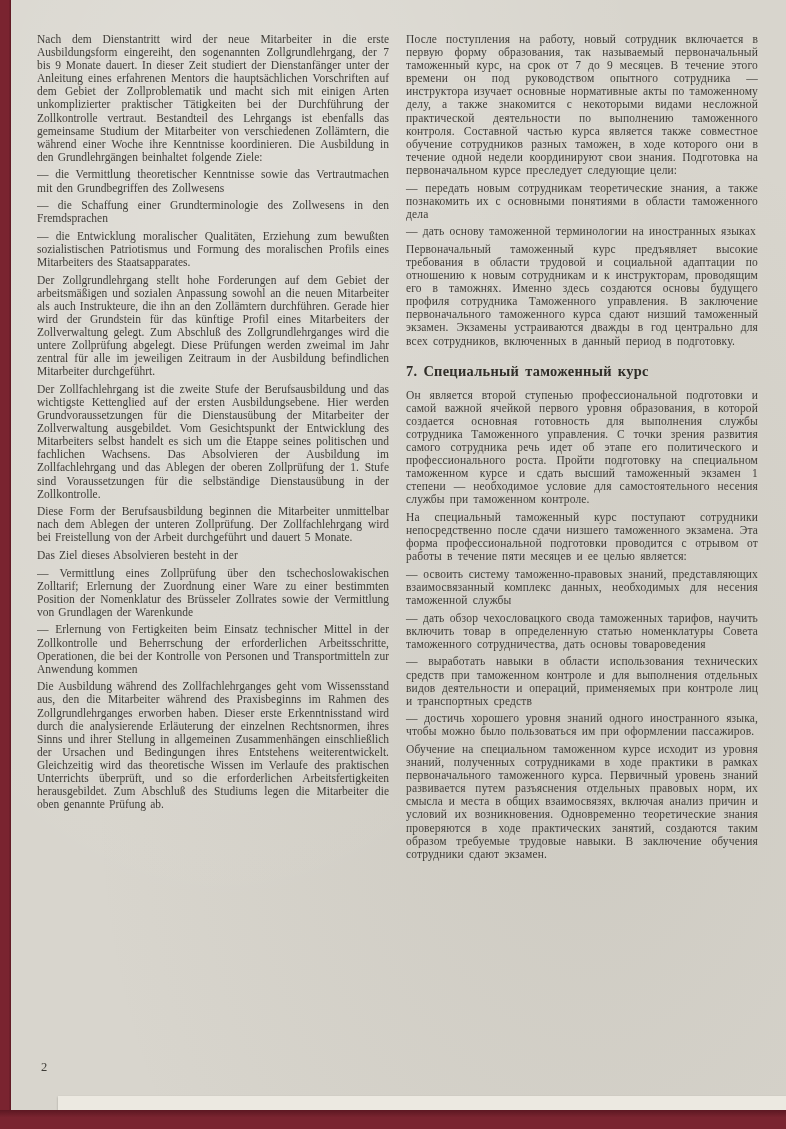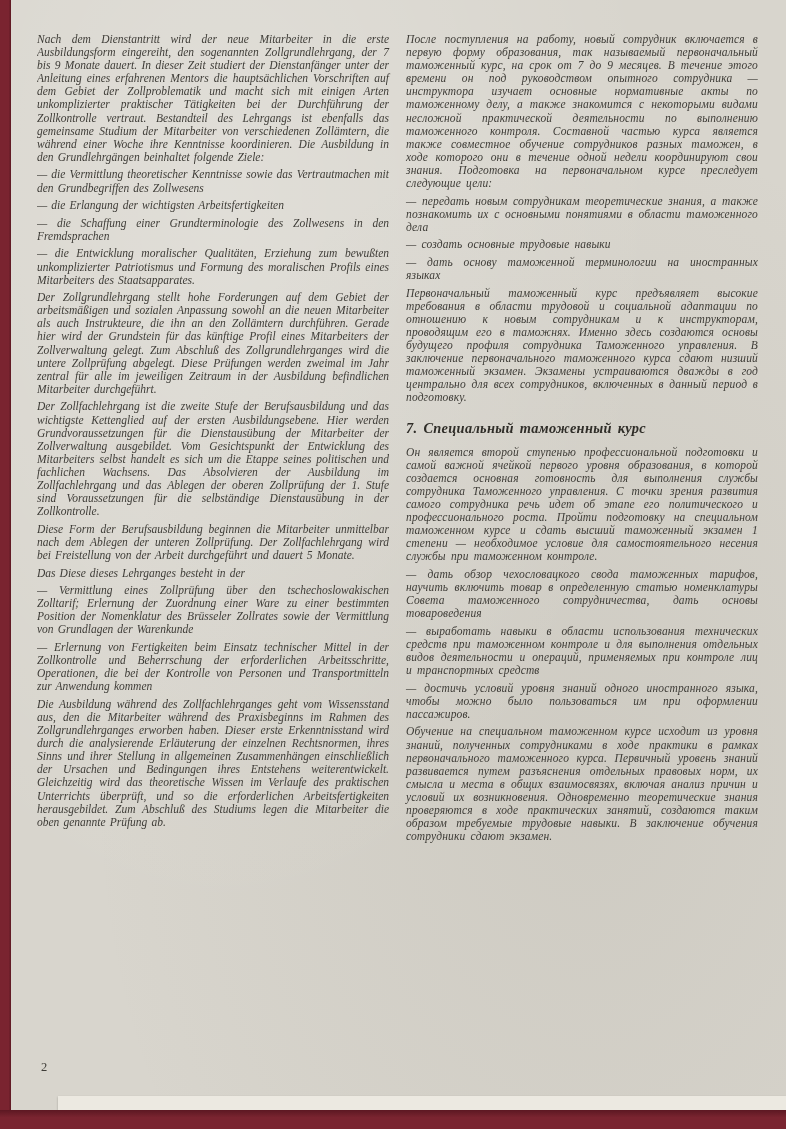--- a/index.html
+++ b/index.html
@@ -33,21 +33,20 @@
   .page-area{
     position:absolute;left:37px;top:33px;right:25px;bottom:62px;
     display:flex;gap:17px;overflow:hidden;z-index:2;
   }
   .col{
     flex:0 0 352px;width:352px;
     text-align:justify;
     color:var(--ink,#3e3c37);
     font-size:11.5px;line-height:13.1px;
     word-spacing:1.2px;
-    font-style:italic;
   }
   .col-ru{word-spacing:2.1px;letter-spacing:0.15px;}
   .block{margin:0 0 4.5px 0;}
   .block.paragraph{text-indent:0;}
   .block.bullet{margin-bottom:4.5px;}
   .block.heading{
     font-size:14.4px;line-height:18px;font-weight:bold;
     color:var(--heading,#2f2d28);
     margin:14px 0 9px 0;text-align:left;letter-spacing:0.3px;
   }
@@ -59,42 +58,42 @@
 </head>
 <body>
 
 <div class="scan">
   <div class="binding-strip-left"></div>
 
   <div class="page-area">
     <div class="col col-de" lang="de">
         <p class="block paragraph">Nach dem Dienstantritt wird der neue Mitarbeiter in die erste Ausbildungsform eingereiht, den sogenannten Zollgrundlehrgang, der 7 bis 9 Monate dauert. In dieser Zeit studiert der Dienstanfänger unter der Anleitung eines erfahrenen Mentors die hauptsächlichen Vorschriften auf dem Gebiet der Zollproblematik und macht sich mit einigen Arten unkomplizierter praktischer Tätigkeiten bei der Durchführung der Zollkontrolle vertraut. Bestandteil des Lehrgangs ist ebenfalls das gemeinsame Studium der Mitarbeiter von verschiedenen Zollämtern, die während einer Woche ihre Kenntnisse koordinieren. Die Ausbildung in den Grundlehrgängen beinhaltet folgende Ziele:</p>
         <p class="block bullet">— die Vermittlung theoretischer Kenntnisse sowie das Vertrautmachen mit den Grundbegriffen des Zollwesens</p>
-        <p class="block bullet">— die Erlangung der wichtigsten Arbeitsfertigkeiten</p>
         <p class="block bullet">— die Schaffung einer Grundterminologie des Zollwesens in den Fremdsprachen</p>
-        <p class="block bullet">— die Entwicklung moralischer Qualitäten, Erziehung zum bewußten unkomplizierter Patriotismus und Formung des moralischen Profils eines Mitarbeiters des Staatsapparates.</p>
+        <p class="block bullet">— die Entwicklung moralischer Qualitäten, Erziehung zum bewußten sozialistischen Patriotismus und Formung des moralischen Profils eines Mitarbeiters des Staatsapparates.</p>
         <p class="block paragraph">Der Zollgrundlehrgang stellt hohe Forderungen auf dem Gebiet der arbeitsmäßigen und sozialen Anpassung sowohl an die neuen Mitarbeiter als auch Instrukteure, die ihn an den Zollämtern durchführen. Gerade hier wird der Grundstein für das künftige Profil eines Mitarbeiters der Zollverwaltung gelegt. Zum Abschluß des Zollgrundlehrganges wird die untere Zollprüfung abgelegt. Diese Prüfungen werden zweimal im Jahr zentral für alle im jeweiligen Zeitraum in der Ausbildung befindlichen Mitarbeiter durchgeführt.</p>
         <p class="block paragraph">Der Zollfachlehrgang ist die zweite Stufe der Berufsausbildung und das wichtigste Kettenglied auf der ersten Ausbildungsebene. Hier werden Grundvoraussetzungen für die Dienstausübung der Mitarbeiter der Zollverwaltung ausgebildet. Vom Gesichtspunkt der Entwicklung des Mitarbeiters selbst handelt es sich um die Etappe seines politischen und fachlichen Wachsens. Das Absolvieren der Ausbildung im Zollfachlehrgang und das Ablegen der oberen Zollprüfung der 1. Stufe sind Voraussetzungen für die selbständige Dienstausübung in der Zollkontrolle.</p>
         <p class="block paragraph">Diese Form der Berufsausbildung beginnen die Mitarbeiter unmittelbar nach dem Ablegen der unteren Zollprüfung. Der Zollfachlehrgang wird bei Freistellung von der Arbeit durchgeführt und dauert 5 Monate.</p>
-        <p class="block paragraph">Das Diese dieses Lehrganges besteht in der</p>
+        <p class="block paragraph">Das Ziel dieses Absolvieren besteht in der</p>
         <p class="block bullet">— Vermittlung eines Zollprüfung über den tschechoslowakischen Zolltarif; Erlernung der Zuordnung einer Ware zu einer bestimmten Position der Nomenklatur des Brüsseler Zollrates sowie der Vermittlung von Grundlagen der Warenkunde</p>
         <p class="block bullet">— Erlernung von Fertigkeiten beim Einsatz technischer Mittel in der Zollkontrolle und Beherrschung der erforderlichen Arbeitsschritte, Operationen, die bei der Kontrolle von Personen und Transportmitteln zur Anwendung kommen</p>
         <p class="block paragraph">Die Ausbildung während des Zollfachlehrganges geht vom Wissensstand aus, den die Mitarbeiter während des Praxisbeginns im Rahmen des Zollgrundlehrganges erworben haben. Dieser erste Erkenntnisstand wird durch die analysierende Erläuterung der einzelnen Rechtsnormen, ihres Sinns und ihrer Stellung in allgemeinen Zusammenhängen einschließlich der Ursachen und Bedingungen ihres Entstehens weiterentwickelt. Gleichzeitig wird das theoretische Wissen im Verlaufe des praktischen Unterrichts überprüft, und so die erforderlichen Arbeitsfertigkeiten herausgebildet. Zum Abschluß des Studiums legen die Mitarbeiter die oben genannte Prüfung ab.</p>
       </div>
     <div class="col col-ru" lang="ru">
         <p class="block paragraph">После поступления на работу, новый сотрудник включается в первую форму образования, так называемый первоначальный таможенный курс, на срок от 7 до 9 месяцев. В течение этого времени он под руководством опытного сотрудника — инструктора изучает основные нормативные акты по таможенному делу, а также знакомится с некоторыми видами несложной практической деятельности по выполнению таможенного контроля. Составной частью курса является также совместное обучение сотрудников разных таможен, в ходе которого они в течение одной недели координируют свои знания. Подготовка на первоначальном курсе преследует следующие цели:</p>
         <p class="block bullet">— передать новым сотрудникам теоретические знания, а также познакомить их с основными понятиями в области таможенного дела</p>
-        <p class="block bullet">— создать основные трудовые навыки</p>
         <p class="block bullet">— дать основу таможенной терминологии на иностранных языках</p>
         <p class="block paragraph">Первоначальный таможенный курс предъявляет высокие требования в области трудовой и социальной адаптации по отношению к новым сотрудникам и к инструкторам, проводящим его в таможнях. Именно здесь создаются основы будущего профиля сотрудника Таможенного управления. В заключение первоначального таможенного курса сдают низший таможенный экзамен. Экзамены устраиваются дважды в год центрально для всех сотрудников, включенных в данный период в подготовку.</p>
         <h2 class="block heading">7. Специальный таможенный курс</h2>
         <p class="block paragraph">Он является второй ступенью профессиональной подготовки и самой важной ячейкой первого уровня образования, в которой создается основная готовность для выполнения службы сотрудника Таможенного управления. С точки зрения развития самого сотрудника речь идет об этапе его политического и профессионального роста. Пройти подготовку на специальном таможенном курсе и сдать высший таможенный экзамен 1 степени — необходимое условие для самостоятельного несения службы при таможенном контроле.</p>
+        <p class="block paragraph">На специальный таможенный курс поступают сотрудники непосредственно после сдачи низшего таможенного экзамена. Эта форма профессиональной подготовки проводится с отрывом от работы в течение пяти месяцев и ее целью является:</p>
+        <p class="block bullet">— освоить систему таможенно-правовых знаний, представляющих взаимосвязанный комплекс данных, необходимых для несения таможенной службы</p>
         <p class="block bullet">— дать обзор чехословацкого свода таможенных тарифов, научить включить товар в определенную статью номенклатуры Совета таможенного сотрудничества, дать основы товароведения</p>
         <p class="block bullet">— выработать навыки в области использования технических средств при таможенном контроле и для выполнения отдельных видов деятельности и операций, применяемых при контроле лиц и транспортных средств</p>
-        <p class="block bullet">— достичь условий уровня знаний одного иностранного языка, чтобы можно было пользоваться им при оформлении пассажиров.</p>
+        <p class="block bullet">— достичь хорошего уровня знаний одного иностранного языка, чтобы можно было пользоваться им при оформлении пассажиров.</p>
         <p class="block paragraph">Обучение на специальном таможенном курсе исходит из уровня знаний, полученных сотрудниками в ходе практики в рамках первоначального таможенного курса. Первичный уровень знаний развивается путем разъяснения отдельных правовых норм, их смысла и места в общих взаимосвязях, включая анализ причин и условий их возникновения. Одновременно теоретические знания проверяются в ходе практических занятий, создаются таким образом требуемые трудовые навыки. В заключение обучения сотрудники сдают экзамен.</p>
       </div>
   </div>
 
   <div class="page-number">2</div>
 
   <div class="page-edge-strip"></div>
   <div class="binding-strip-bottom"></div>
 </div>
 

